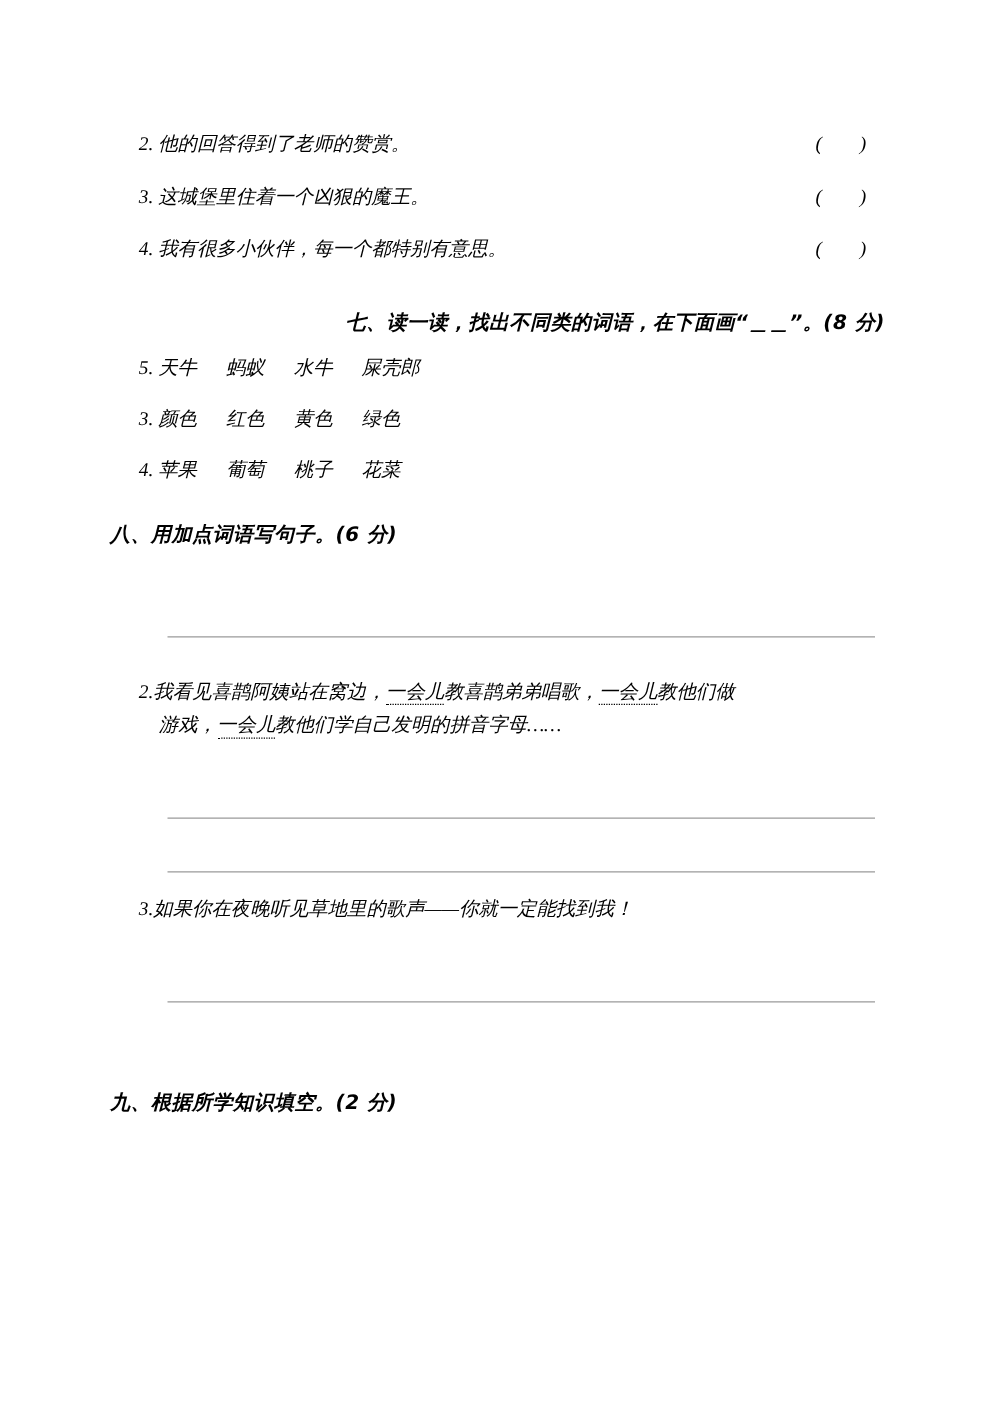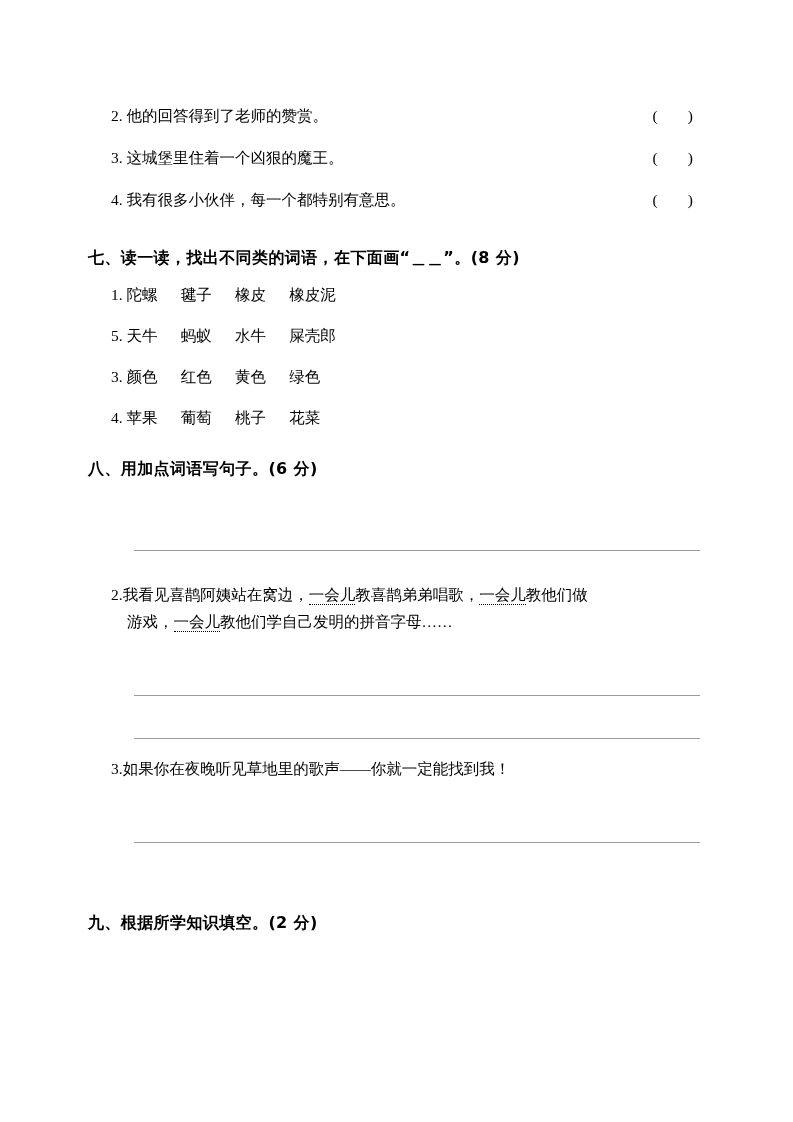--- a/index.html
+++ b/index.html
@@ -21,20 +21,21 @@
     top: 0;
     width: 793px;
     height: 1122px;
     padding: 0;
   }
   .content {
     position: absolute;
     left: 88px;
     top: 104px;
     width: 620px;
+    font-style: italic;
   }
 
   
   .judge-row {
     display: flex;
     align-items: baseline;
     font-size: 15.5px;
     line-height: 1.6;
     margin-bottom: 17px;
   }
@@ -54,21 +55,21 @@
 
   
   .section-head {
     font-family: "DejaVu Sans", "Liberation Sans", sans-serif;
     font-weight: bold;
     font-size: 16px;
     letter-spacing: 0.4px;
     margin-top: 28px;
     margin-bottom: 14px;
   }
-  .section-head.first { margin-top: 36px; }
+  .section-head.first { margin-top: 36px; text-align: right; }
 
   
   .word-row {
     font-size: 15.5px;
     line-height: 1.6;
     padding-left: 23px;
     margin-bottom: 16px;
     white-space: pre;
   }
 
@@ -118,21 +119,20 @@
       </div>
       <div class="judge-row">
         <span class="judge-text">4. 我有很多小伙伴，每一个都特别有意思。</span>
         <span class="judge-spacer"></span>
         <span class="judge-paren">(      )</span>
       </div>
     </div>
 
     <div class="section-head first">七、读一读，找出不同类的词语，在下面画“＿＿”。(8 分)</div>
     <div>
-      <div class="word-row">1. 陀螺      毽子      橡皮      橡皮泥</div>
       <div class="word-row">5. 天牛      蚂蚁      水牛      屎壳郎</div>
       <div class="word-row">3. 颜色      红色      黄色      绿色</div>
       <div class="word-row">4. 苹果      葡萄      桃子      花菜</div>
     </div>
 
     <div class="section-head">八、用加点词语写句子。(6 分)</div>
 
     <div class="gap-lg"></div>
     <div class="ruled"></div>
     <div class="gap-sm"></div>

